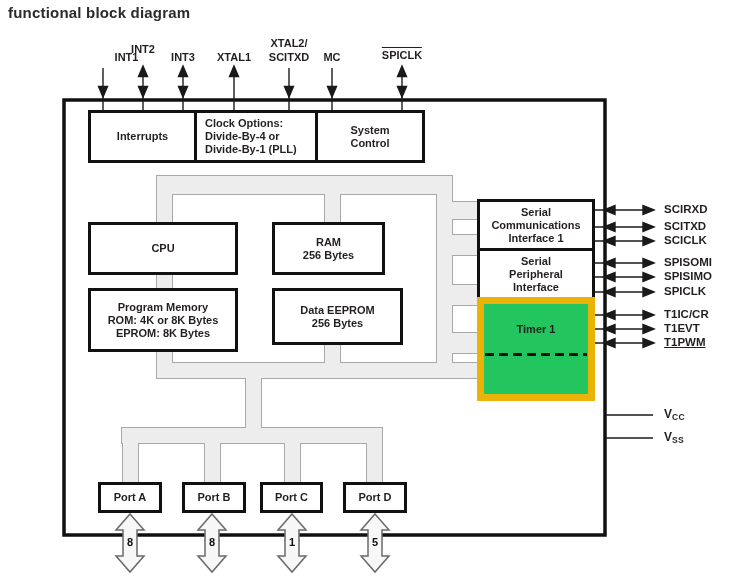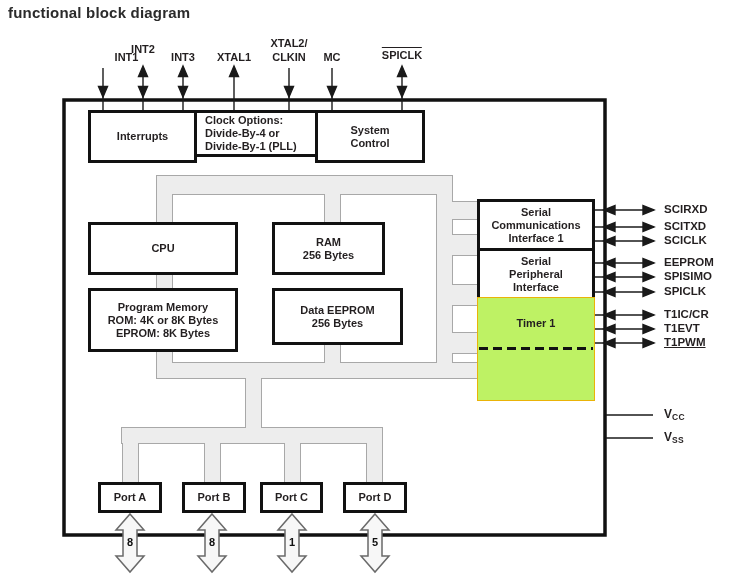--- a/index.html
+++ b/index.html
@@ -14,21 +14,21 @@
   }
   svg.layer{position:absolute;left:0;top:0;}
   .box{
     position:absolute;box-sizing:border-box;background:#ffffff;
     border:3px solid #111111;
     display:flex;align-items:center;justify-content:center;
     text-align:center;font-weight:bold;font-size:11px;line-height:13px;
     white-space:pre-line;color:#231f20;
   }
   .box.left-align{justify-content:flex-start;text-align:left;padding-left:8px;}
-  .combo{position:absolute;box-sizing:border-box;background:#bef264;border:1px solid #eab308;}
+  .combo{position:absolute;box-sizing:border-box;background:#22c55e;border:7px solid #eab308;}
   .half{position:absolute;left:0;right:0;display:flex;align-items:center;justify-content:center;
         font-weight:bold;font-size:11px;white-space:pre-line;text-align:center;}
   .dash-divider{position:absolute;left:1px;right:1px;height:3px;
         background:repeating-linear-gradient(90deg,#111 0 9px,transparent 9px 14px);}
   .pin-label{
     position:absolute;transform:translateX(-50%);
     font-weight:bold;font-size:11px;line-height:14px;text-align:center;white-space:pre-line;
   }
   .overline{display:inline-block;border-top:1.5px solid #231f20;padding-top:0px;}
   .sig-label{position:absolute;font-weight:bold;font-size:11.5px;line-height:14px;text-align:center;}
@@ -175,26 +175,26 @@
     <text x="292" y="546">1</text>
     <text x="375" y="546">5</text>
   </g>
 </svg>
 
 <div class="pin-label" style="left:103px;top:50px;padding-left:47px;">INT1</div>
 <div class="pin-label" style="left:143px;top:42px;">INT2</div>
 <div class="pin-label" style="left:183px;top:50px;">INT3</div>
 <div class="pin-label" style="left:234px;top:50px;">XTAL1</div>
 <div class="pin-label" style="left:289px;top:36px;">XTAL2/
-CLKIN</div>
+SCITXD</div>
 <div class="pin-label" style="left:332px;top:50px;">MC</div>
 <div class="pin-label" style="left:402px;top:47px;"><span class="overline">SPICLK</span></div>
 
 <div class="box" style="left:88px;top:110px;width:109px;height:53px;">Interrupts</div>
-<div class="box left-align" style="left:194px;top:110px;width:124px;height:47px;">Clock Options:
+<div class="box left-align" style="left:194px;top:110px;width:124px;height:53px;">Clock Options:
 Divide-By-4 or
 Divide-By-1 (PLL)</div>
 <div class="box" style="left:315px;top:110px;width:110px;height:53px;text-align:right;">System
 Control</div>
 
 <div class="box" style="left:88px;top:222px;width:150px;height:53px;">CPU</div>
 <div class="box" style="left:272px;top:222px;width:113px;height:53px;">RAM
 256 Bytes</div>
 <div class="box" style="left:88px;top:288px;width:150px;height:64px;">Program Memory
 ROM: 4K or 8K Bytes
@@ -209,21 +209,21 @@
 Peripheral
 Interface</div>
 <div class="combo" style="left:477px;top:297px;width:118px;height:104px;">
   <div class="half" style="top:0;height:50px;">Timer 1</div>
   <div class="dash-divider" style="top:49px;"></div>
 </div>
 
 <div class="sig-label" style="left:664px;top:202px;">SCIRXD</div>
 <div class="sig-label" style="left:664px;top:219px;">SCITXD</div>
 <div class="sig-label" style="left:664px;top:233px;">SCICLK</div>
-<div class="sig-label" style="left:664px;top:255px;">EEPROM</div>
+<div class="sig-label" style="left:664px;top:255px;">SPISOMI</div>
 <div class="sig-label" style="left:664px;top:269px;">SPISIMO</div>
 <div class="sig-label" style="left:664px;top:284px;">SPICLK</div>
 <div class="sig-label" style="left:664px;top:307px;">T1IC/CR</div>
 <div class="sig-label" style="left:664px;top:321px;">T1EVT</div>
 <div class="sig-label" style="left:664px;top:335px;text-decoration:underline;">T1PWM</div>
 
 <div class="sig-label" style="left:664px;top:407px;font-size:12px;"><span>V</span><span class="sub">CC</span></div>
 <div class="sig-label" style="left:664px;top:430px;font-size:12px;"><span>V</span><span class="sub">SS</span></div>
 
 <div class="box" style="left:98px;top:482px;width:64px;height:31px;">Port A</div>

